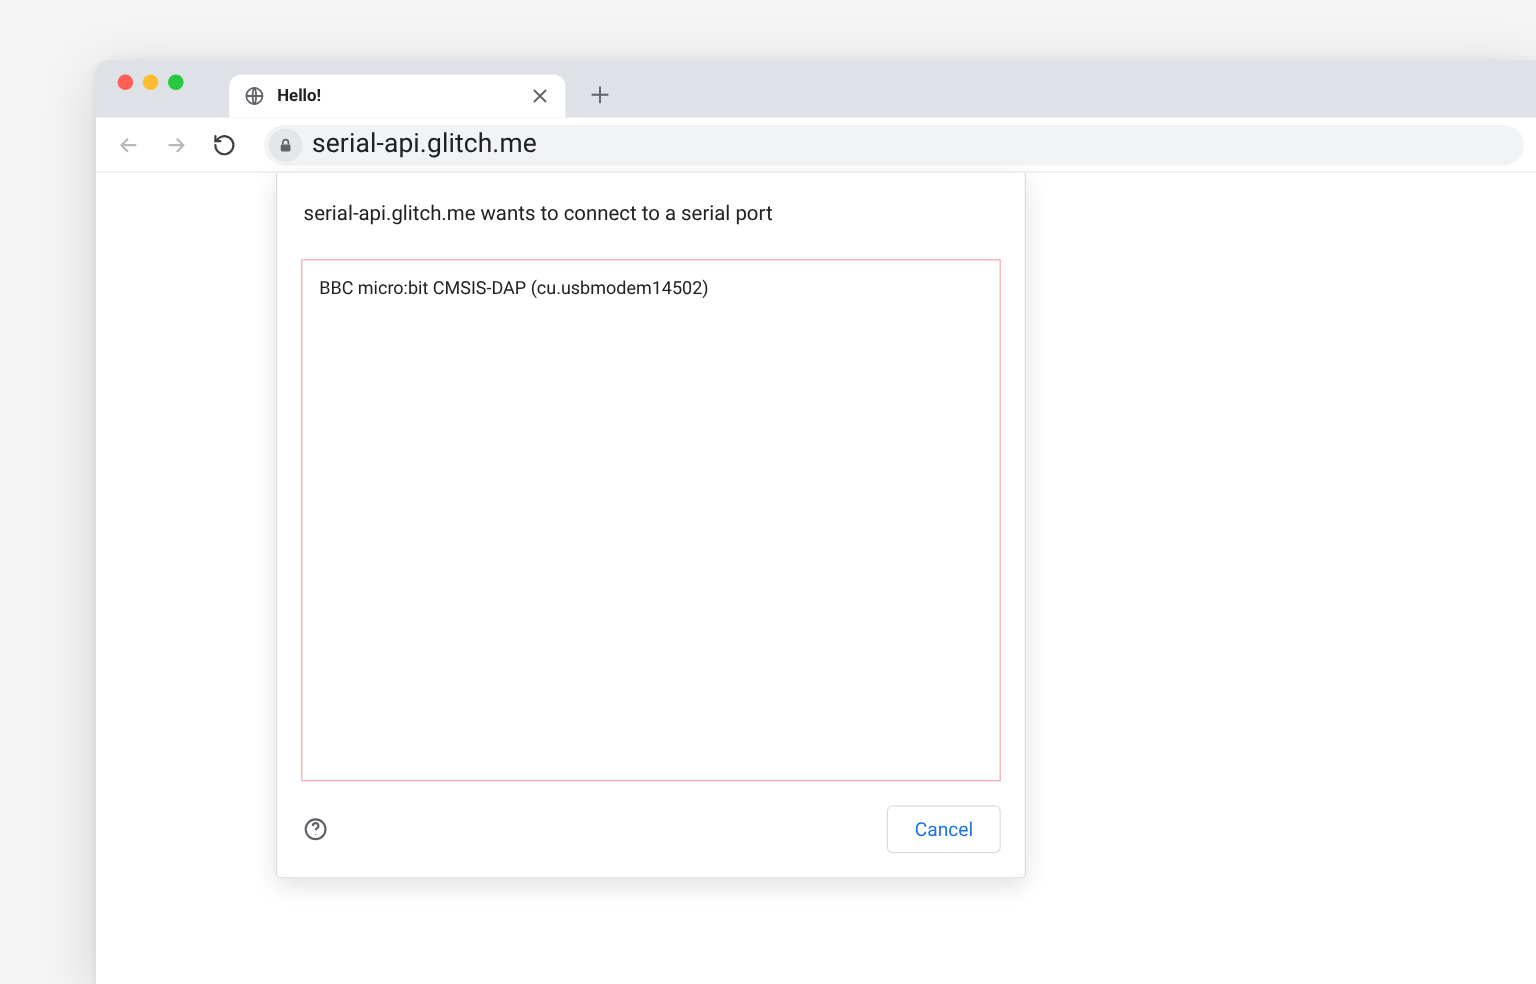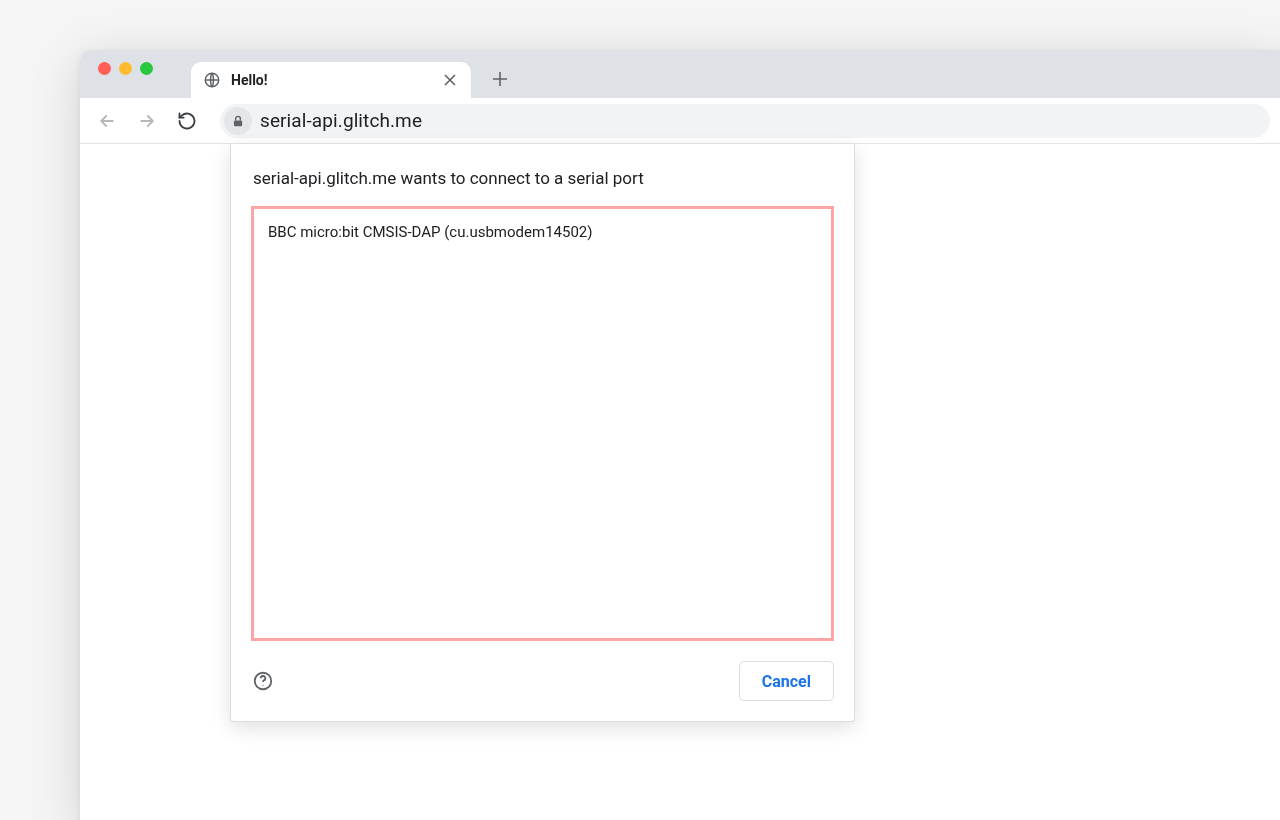--- a/index.html
+++ b/index.html
@@ -110,21 +110,21 @@
       gap: 8px;
     }
     .lock-chip {
       width: 28px; height: 28px;
       background: #e4e6e9;
       border-radius: 14px;
       display: flex; align-items: center; justify-content: center;
       color: #5f6368;
     }
     .url-text {
-      font-size: 19px;
+      font-size: 22px;
       color: #202124;
       letter-spacing: 0.1px;
     }
     .page-content {
       position: relative;
       height: calc(100% - 94px);
       background: #fff;
     }
     .serial-dialog {
       position: absolute;
@@ -136,46 +136,46 @@
       border-top: none;
       border-radius: 0 0 4px 4px;
       box-shadow: 0 6px 20px rgba(0,0,0,0.12);
       padding: 20px;
       display: flex;
       flex-direction: column;
     }
     .dialog-title {
       font-size: 17px;
       color: #202124;
-      margin-bottom: 18px;
+      margin-bottom: 28px;
       padding: 4px 2px 0 2px;
     }
     .device-list {
-      border: 3px solid #fca5a5;
+      border: 1px solid #fca5a5;
       height: 435px;
       overflow: auto;
       padding: 6px 0;
     }
     .device-item {
       font-size: 15px;
       color: #202124;
       padding: 8px 14px;
     }
     .dialog-footer {
       display: flex;
       align-items: center;
       justify-content: space-between;
       padding-top: 20px;
     }
     .help-icon {
       width: 24px; height: 24px;
       display: flex; align-items: center; justify-content: center;
       color: #5f6368;
     }
-    .button-row { display: flex; gap: 12px; font-weight: bold; }
+    .button-row { display: flex; gap: 12px; }
     .btn {
       height: 40px;
       padding: 0 22px;
       border-radius: 5px;
       font-size: 16px;
       display: flex; align-items: center; justify-content: center;
       border: 1px solid #dadce0;
       cursor: pointer;
     }
     .btn-cancel {

